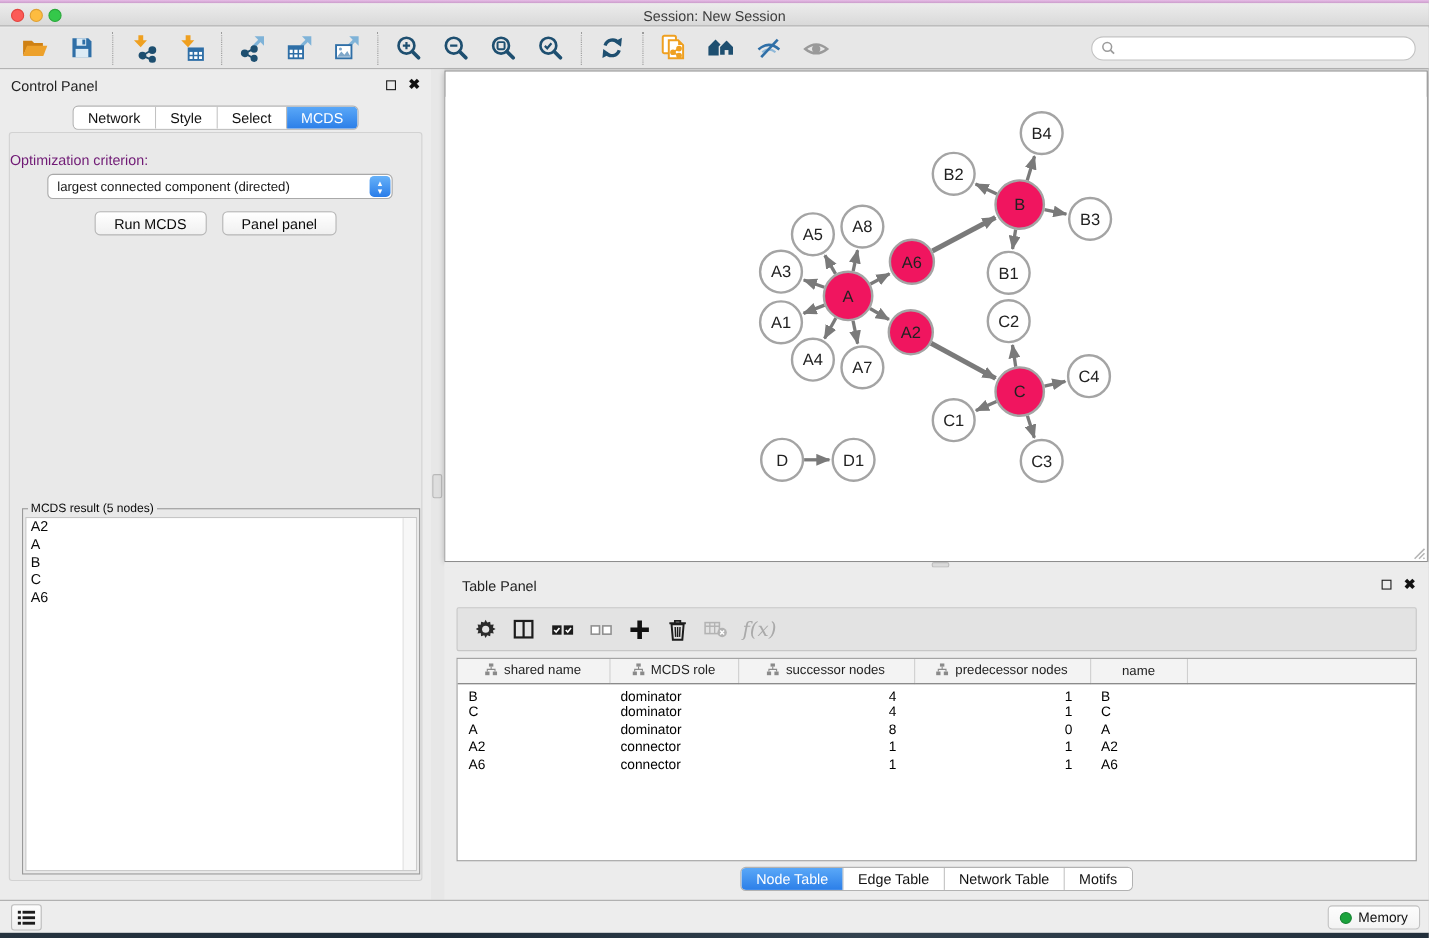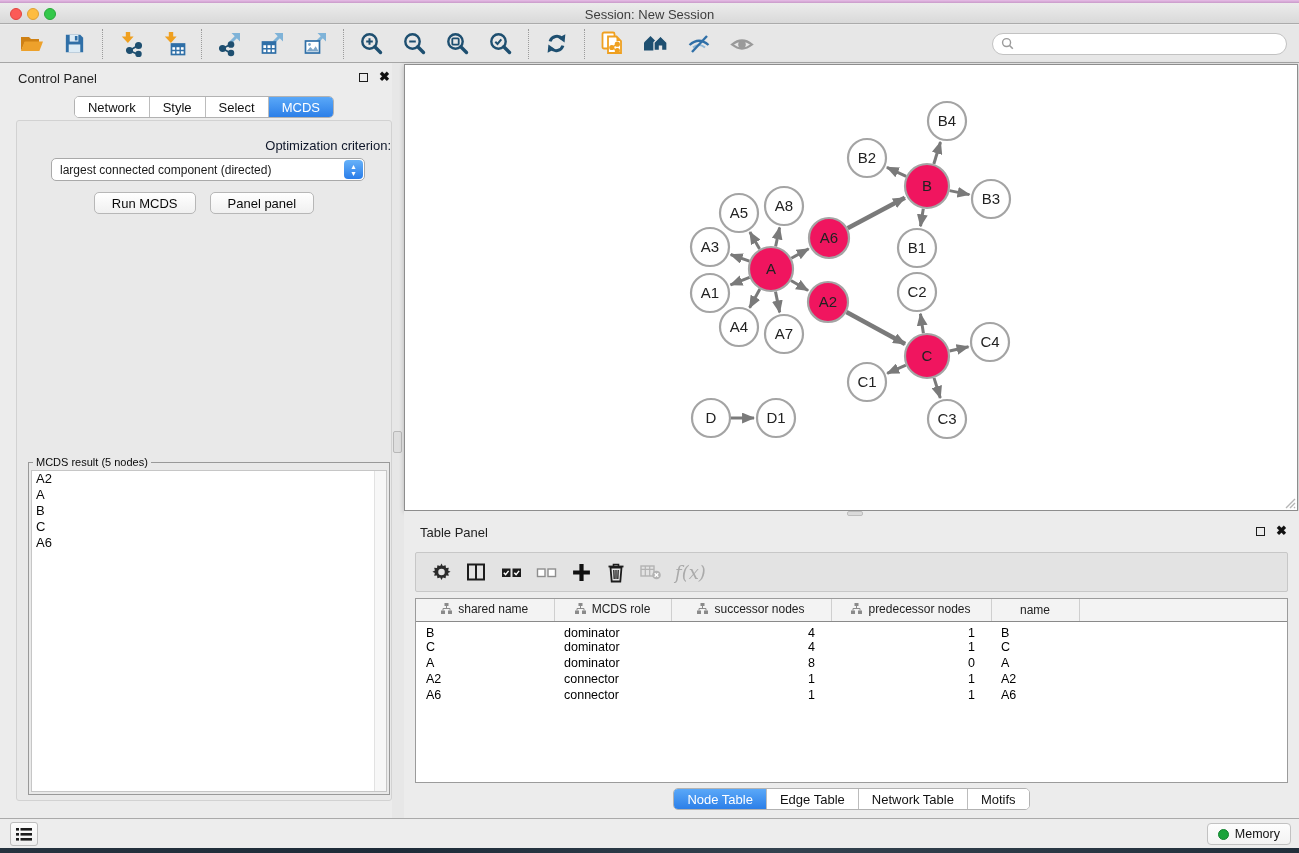--- a/index.html
+++ b/index.html
@@ -21,36 +21,36 @@
   
   .toolbar { position:absolute; left:0; top:25px; width:100%; height:38px; background:#e7e7e7;
              border-bottom:1px solid #a6a6a6; display:flex; align-items:center; padding:0 10px; }
   .tbtn { width:43px; height:34px; display:flex; align-items:center; justify-content:center; flex:0 0 auto; }
   .tsep { width:0; height:30px; border-left:1px dotted #9b9b9b; margin:0 6px; flex:0 0 auto; }
   .search-box { margin-left:auto; margin-right:2px; width:295px; height:22px; background:#fff;
                 border:1px solid #c2c2c2; border-radius:12px; display:flex; align-items:center; padding:0 8px; }
   .search-box input { border:none; outline:none; flex:1; font-size:13px; font-family:"Liberation Sans",sans-serif; background:transparent; }
 
   
-  .control-panel { position:absolute; left:8px; top:63px; width:392px; height:755px; background:#ececec; }
+  .control-panel { position:absolute; left:0; top:63px; width:392px; height:755px; background:#ececec; }
   .panel-title { position:absolute; left:10px; top:8px; font-size:13px; color:#222; }
   .panel-controls { position:absolute; right:10px; top:9px; display:flex; gap:11px; align-items:center; }
   .float-box { width:9px; height:9px; border:1.5px solid #1c1c1c; display:inline-block; }
   .close-x { font-size:13px; font-weight:bold; color:#111; line-height:10px; }
 
   .cp-tabs { position:absolute; top:33px; left:0; width:100%; display:flex; justify-content:center; }
   .seg { display:inline-flex; background:#fff; border:1px solid #b2b2b2; border-radius:5px; overflow:hidden; height:22px; }
   .seg-tab { padding:0 13px; display:flex; align-items:center; border-right:1px solid #bcbcbc;
              font-size:13px; background:#fff; color:#111; cursor:default; }
   .seg-tab:last-child { border-right:none; }
   .seg-tab.active { background:linear-gradient(#5aa8f8,#2c7fe8); color:#fff; }
 
   .cp-content { position:absolute; left:8px; top:57px; width:376px; height:681px;
                 background:#e9e9e9; border:1px solid #d2d2d2; border-radius:3px; }
-  .opt-label { position:absolute; top:17px; width:100%; text-align:right; color:#0f172a; }
+  .opt-label { position:absolute; top:17px; width:100%; text-align:left; color:#701a75; }
   .dropdown { position:absolute; left:34px; top:37px; width:314px; height:23px; background:#fff;
               border:1px solid #a9a9a9; border-radius:5px; display:flex; align-items:center; }
   .dropdown-text { flex:1; padding-left:8px; font-size:12px; white-space:nowrap; overflow:hidden; }
   .stepper { width:19px; height:19px; margin-right:1px; background:linear-gradient(#67b2f9,#2a7de9);
              border-radius:4px; color:#fff; display:flex; flex-direction:column; align-items:center;
              justify-content:center; font-size:8px; line-height:7px; }
   .btn-row { position:absolute; top:71px; width:100%; display:flex; justify-content:center; gap:14px; }
   .push-btn { height:22px; padding:0 17px; background:linear-gradient(#ffffff,#f0f0f0);
               border:1px solid #b7b7b7; border-radius:5px; font-size:13px; display:flex; align-items:center; color:#0a0a0a; }
 

